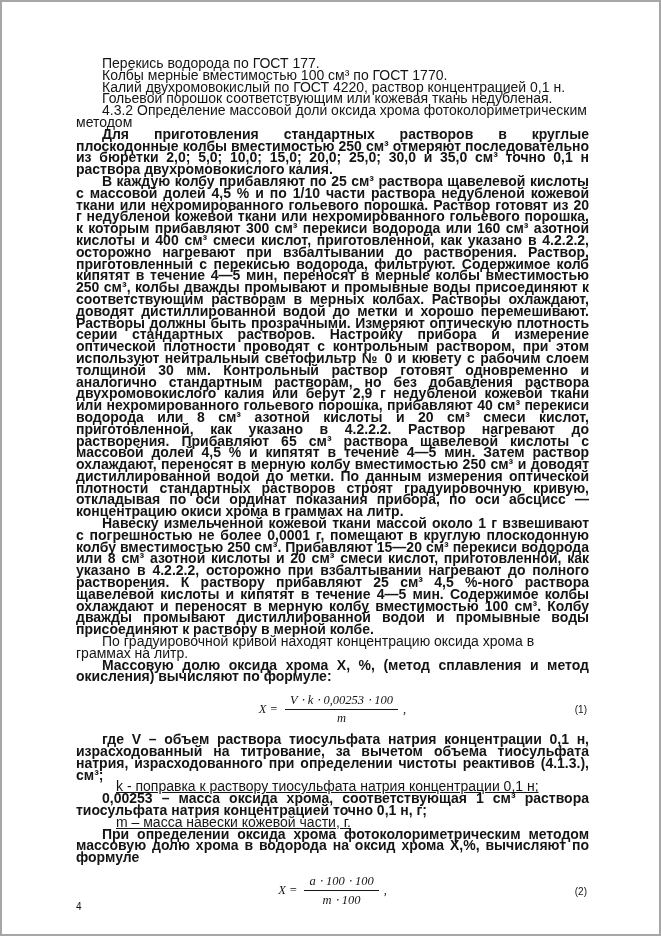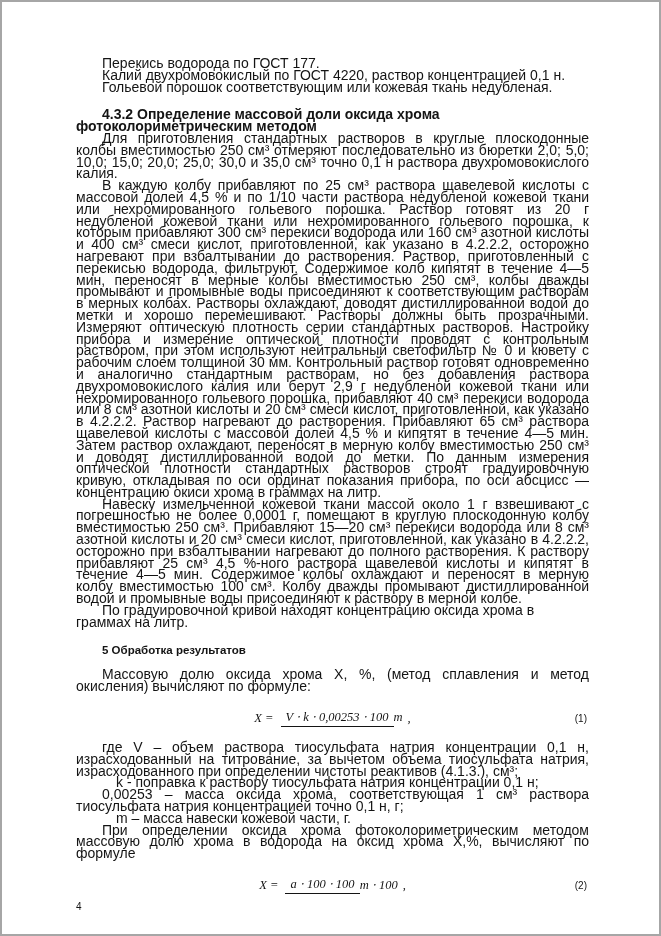--- a/index.html
+++ b/index.html
@@ -21,43 +21,43 @@
     font-weight: bold;
     font-size: 10.5px;
     margin-bottom: 14px;
     letter-spacing: 0.2px;
   }
   .para {
     font-size: 14px;
     line-height: 11.8px;
   }
   .p-indent { text-indent: 26px; }
-  .p-justify { text-align: justify; }
-  .p-bold { font-weight: bold; margin-top: 16px; }
-  .p-hang { padding-left: 40px; }
+  .p-justify { text-align: justify; font-weight: bold; }
+  .p-bold { font-weight: normal; }
+  .p-hang { padding-left: 40px; text-decoration: underline; }
   .section-heading {
     font-size: 11.5px;
     font-weight: bold;
     margin: 16px 0 13px 26px;
   }
   .formula-row {
     position: relative;
     margin: 9px 0 8px;
     display: flex;
     align-items: center;
     justify-content: center;
     font-family: "Liberation Serif", serif;
     font-style: italic;
     font-size: 12.5px;
     min-height: 32px;
   }
   .formula-expression { display: inline-flex; align-items: center; }
   .frac {
     display: inline-flex;
-    flex-direction: row;
+    flex-direction: column;
     text-align: center;
     margin: 0 5px 0 7px;
     justify-content: center;
   }
   .frac .num { padding: 0 5px 1px; border-bottom: 1px solid #141414; }
   .frac .den { padding-top: 1px; }
   .eq-number {
     position: absolute;
     right: 2px;
     top: 50%;
@@ -73,28 +73,28 @@
     font-size: 10px;
   }
 </style>
 </head>
 <body>
 
 <div class="page">
 
   <div>
       <p class="para p-indent">Перекись водорода по ГОСТ 177.</p>
+      <p class="para p-indent">Колбы мерные вместимостью 100 см³ по ГОСТ 1770.</p>
       <p class="para p-indent">Калий двухромовокислый по ГОСТ 4220, раствор концентрацией 0,1 н.</p>
       <p class="para p-indent">Гольевой порошок соответствующим или кожевая ткань недубленая.</p>
       <p class="para p-indent p-bold">4.3.2  Определение массовой доли оксида хрома фотоколориметрическим методом</p>
       <p class="para p-indent p-justify">Для приготовления стандартных растворов в круглые плоскодонные колбы вместимостью 250 см³ отмеряют последовательно из бюретки 2,0; 5,0; 10,0; 15,0; 20,0; 25,0; 30,0 и 35,0 см³ точно 0,1 н раствора двухромовокислого калия.</p>
       <p class="para p-indent p-justify">В каждую колбу прибавляют по 25 см³ раствора щавелевой кислоты с массовой долей 4,5 % и по 1/10 части раствора недубленой кожевой ткани или нехромированного гольевого порошка. Раствор готовят из 20 г недубленой кожевой ткани или нехромированного гольевого порошка, к которым прибавляют 300 см³ перекиси водорода или 160 см³ азотной кислоты и 400 см³ смеси кислот, приготовленной, как указано в 4.2.2.2, осторожно нагревают при взбалтывании до растворения. Раствор, приготовленный с перекисью водорода, фильтруют. Содержимое колб кипятят в течение 4—5 мин, переносят в мерные колбы вместимостью 250 см³, колбы дважды промывают и промывные воды присоединяют к соответствующим растворам в мерных колбах. Растворы охлаждают, доводят дистиллированной водой до метки и хорошо перемешивают. Растворы должны быть прозрачными. Измеряют оптическую плотность серии стандартных растворов. Настройку прибора и измерение оптической плотности проводят с контрольным раствором, при этом используют нейтральный светофильтр № 0 и кювету с рабочим слоем толщиной 30 мм. Контрольный раствор готовят одновременно и аналогично стандартным растворам, но без добавления раствора двухромовокислого калия или берут 2,9 г недубленой кожевой ткани или нехромированного гольевого порошка, прибавляют 40 см³ перекиси водорода или 8 см³ азотной кислоты и 20 см³ смеси кислот, приготовленной, как указано в 4.2.2.2. Раствор нагревают до растворения. Прибавляют 65 см³ раствора щавелевой кислоты с массовой долей 4,5 % и кипятят в течение 4—5 мин. Затем раствор охлаждают, переносят в мерную колбу вместимостью 250 см³ и доводят дистиллированной водой до метки. По данным измерения оптической плотности стандартных растворов строят градуировочную кривую, откладывая по оси ординат показания прибора, по оси абсцисс — концентрацию окиси хрома в граммах на литр.</p>
       <p class="para p-indent p-justify">Навеску измельченной кожевой ткани массой около 1 г взвешивают с погрешностью не более 0,0001 г, помещают в круглую плоскодонную колбу вместимостью 250 см³. Прибавляют 15—20 см³ перекиси водорода или 8 см³ азотной кислоты и 20 см³ смеси кислот, приготовленной, как указано в 4.2.2.2, осторожно при взбалтывании нагревают до полного растворения. К раствору прибавляют 25 см³ 4,5 %-ного раствора щавелевой кислоты и кипятят в течение 4—5 мин. Содержимое колбы охлаждают и переносят в мерную колбу вместимостью 100 см³. Колбу дважды промывают дистиллированной водой и промывные воды присоединяют к раствору в мерной колбе.</p>
       <p class="para p-indent">По градуировочной кривой находят концентрацию оксида хрома в граммах на литр.</p>
-      <div class="section-heading">5 Обработка результатов</div>
       <p class="para p-indent p-justify">Массовую долю оксида хрома X, %, (метод сплавления и метод окисления) вычисляют по формуле:</p>
       <div class="formula-row">
         <span class="formula-expression">
           <span>X =</span>
           <span class="frac">
             <span class="num">V ⋅ k ⋅ 0,00253 ⋅ 100</span>
             <span class="den">m</span>
           </span>
           <span>,</span>
         </span>

